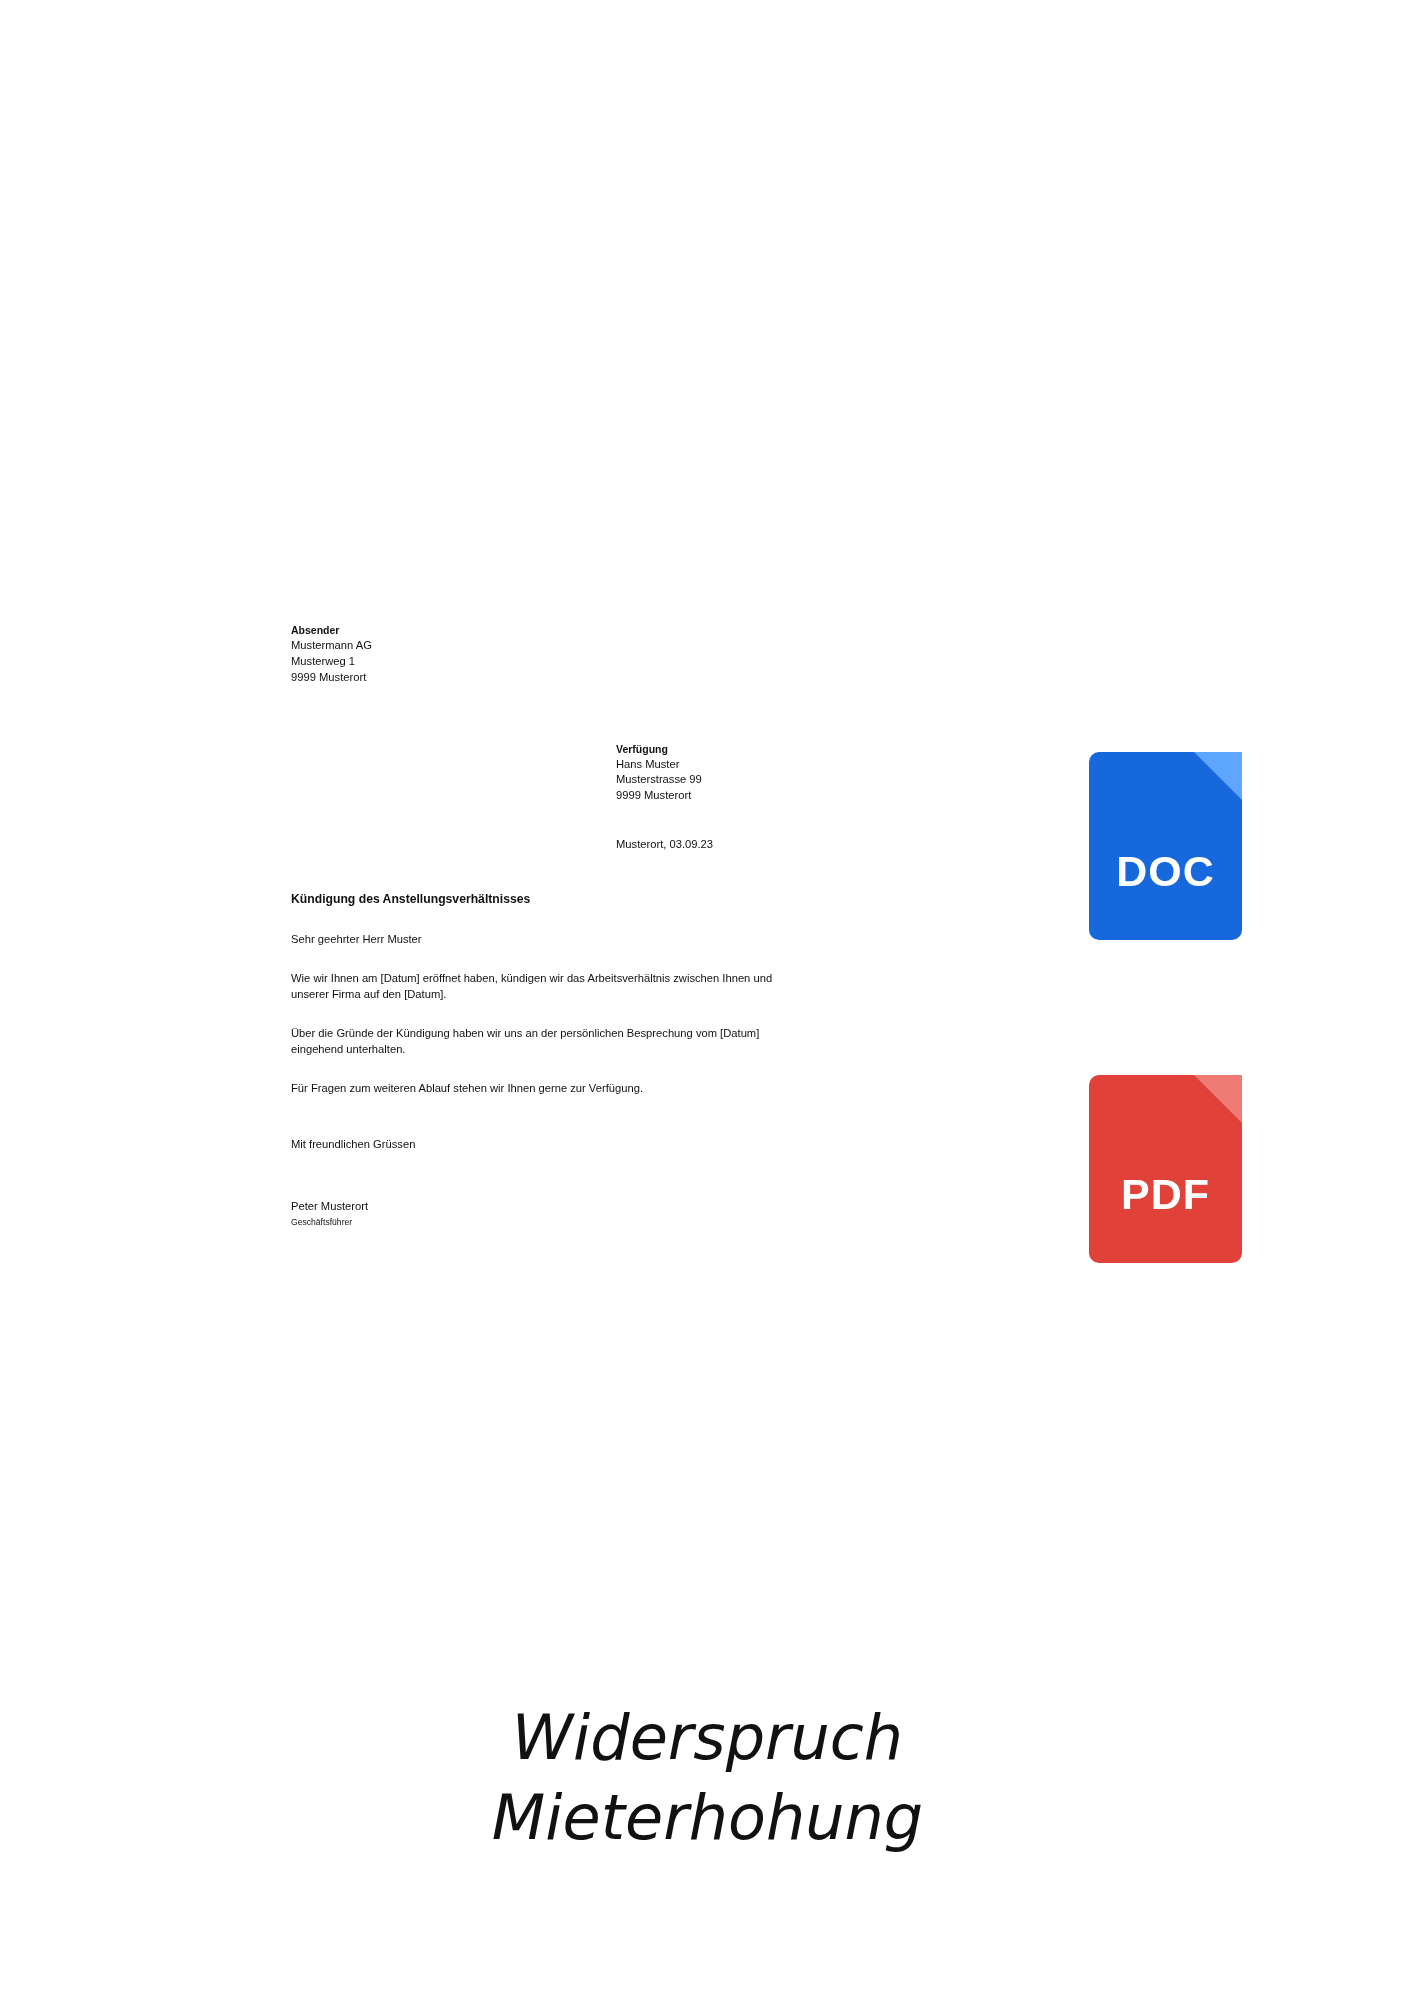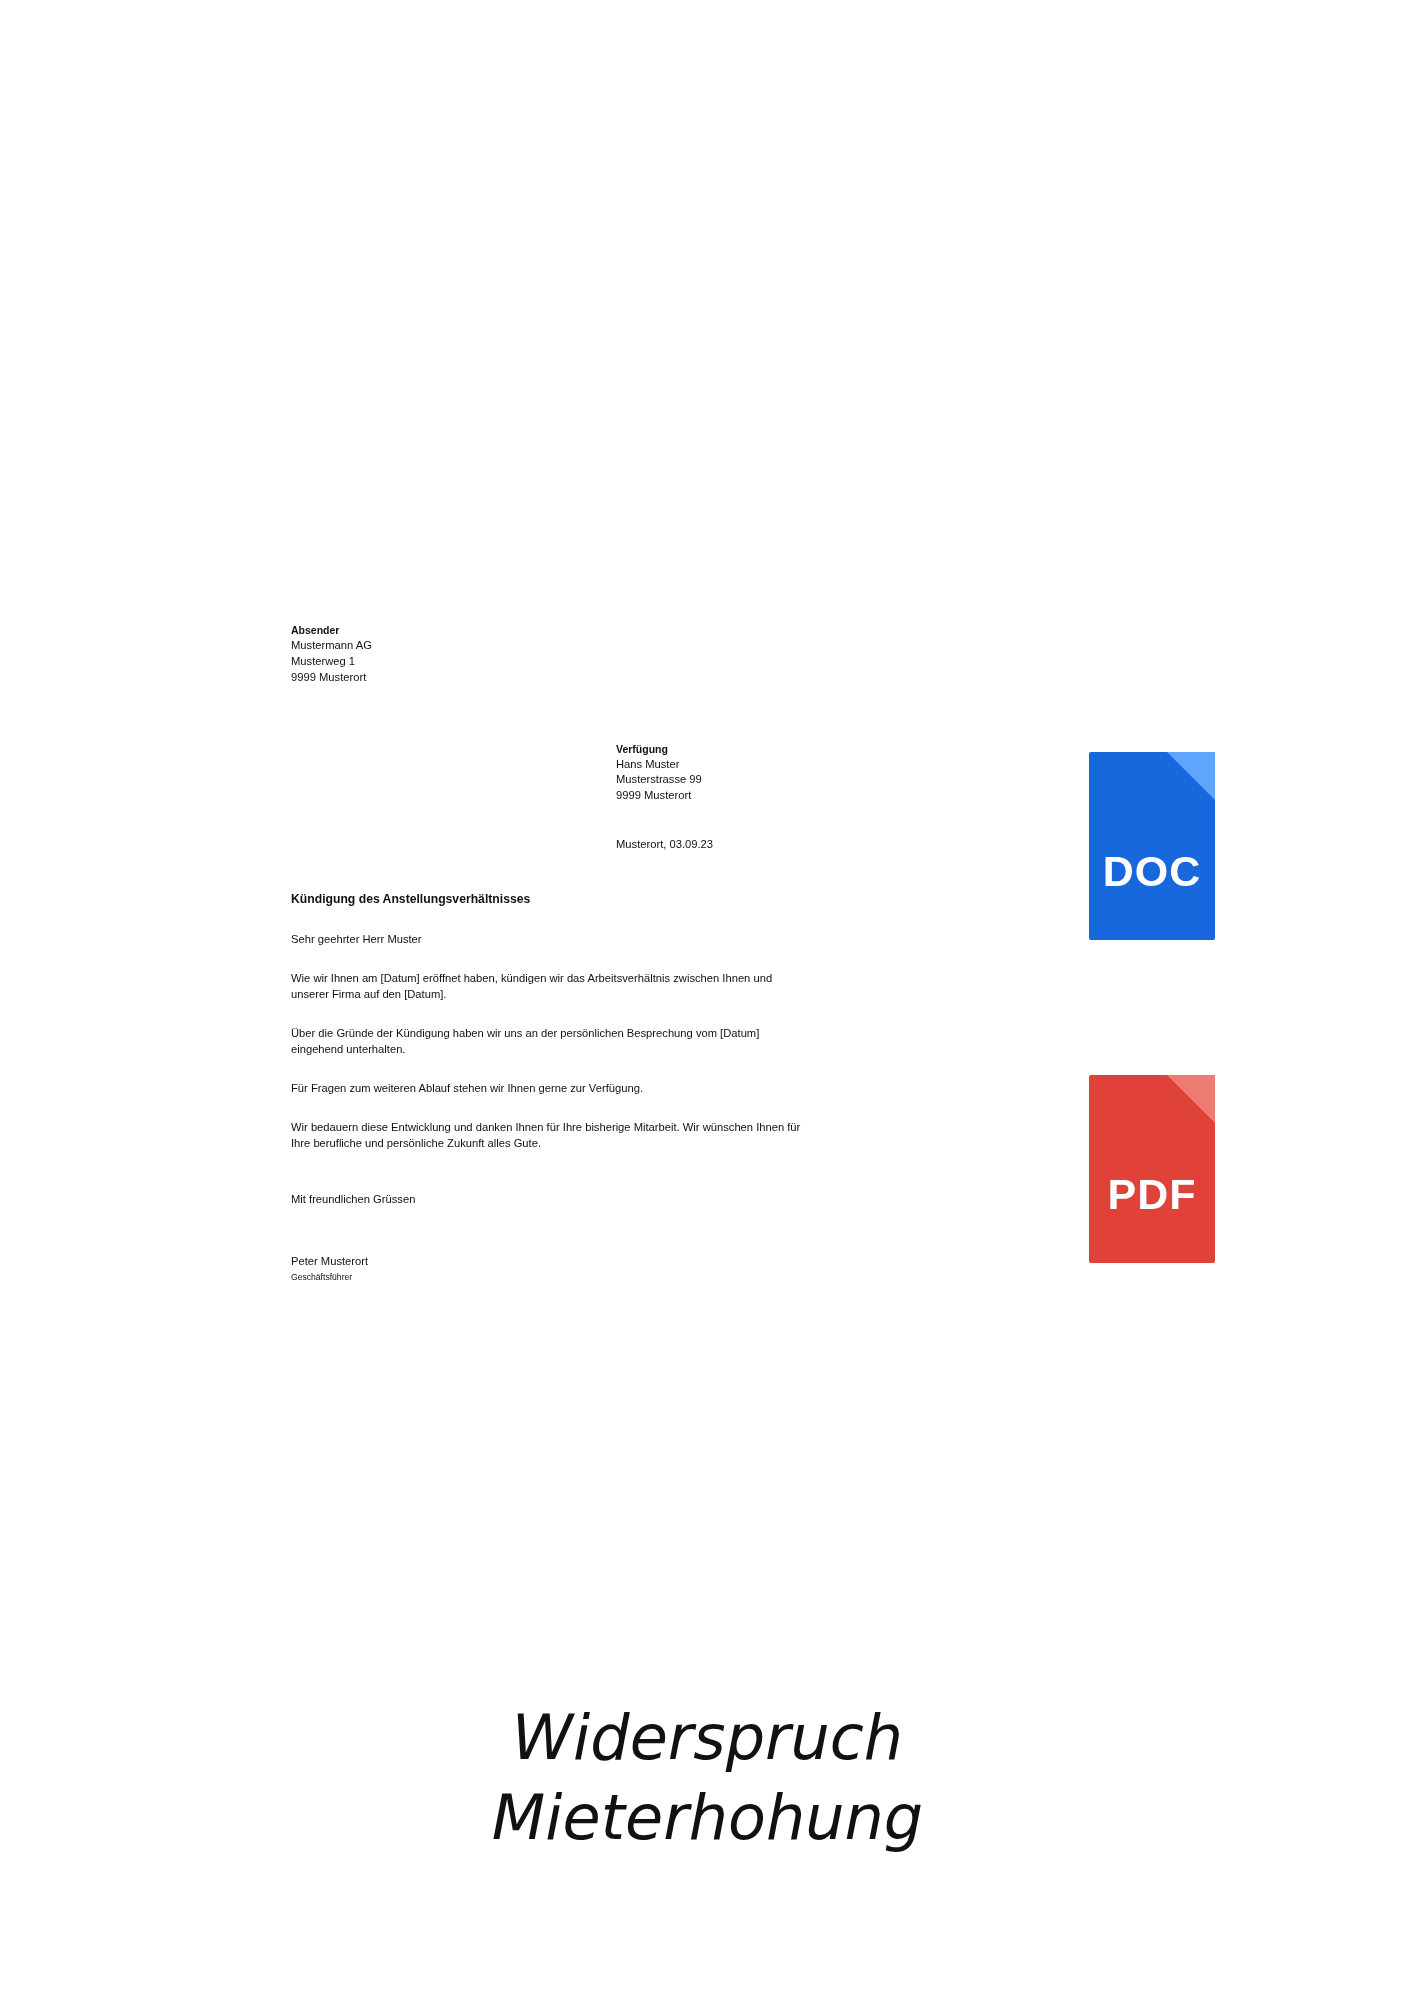--- a/index.html
+++ b/index.html
@@ -79,23 +79,23 @@
   }
   .salutation { margin-top: 24px; }
   .para { margin-top: 23px; max-width: 510px; }
   .closing { margin-top: 40px; }
   .signature { margin-top: 46px; }
   .role { font-size: 8.6px; margin-top: 1px; }
 
   
   .file-badge {
     position: absolute;
-    width: 126px;
+    width: 153px;
     height: 188px;
-    border-radius: 2px;
+    border-radius: 10px;
   }
   .file-badge .label {
     position: absolute;
     left: 0;
     right: 0;
     bottom: 44px;
     text-align: center;
     color: #ffffff;
     font-size: 43px;
     font-weight: bold;
@@ -180,21 +180,20 @@
 
     <div class="dateline">Musterort, 03.09.23</div>
 
     <div class="subject">Kündigung des Anstellungsverhältnisses</div>
 
     <div class="salutation">Sehr geehrter Herr Muster</div>
 
     <div class="para">Wie wir Ihnen am [Datum] eröffnet haben, kündigen wir das Arbeitsverhältnis zwischen Ihnen und unserer Firma auf den [Datum].</div>
     <div class="para">Über die Gründe der Kündigung haben wir uns an der persönlichen Besprechung vom [Datum] eingehend unterhalten.</div>
     <div class="para">Für Fragen zum weiteren Ablauf stehen wir Ihnen gerne zur Verfügung.</div>
-    <div class="para">Wir bedauern diese Entwicklung und danken Ihnen für Ihre bisherige Mitarbeit. Wir wünschen Ihnen für Ihre berufliche und persönliche Zukunft alles Gute.</div>
 
     <div class="closing">Mit freundlichen Grüssen</div>
 
     <div class="signature">
       <div>Peter Musterort</div>
       <div class="role">Geschäftsführer</div>
     </div>
 
   </div>
 </div>

